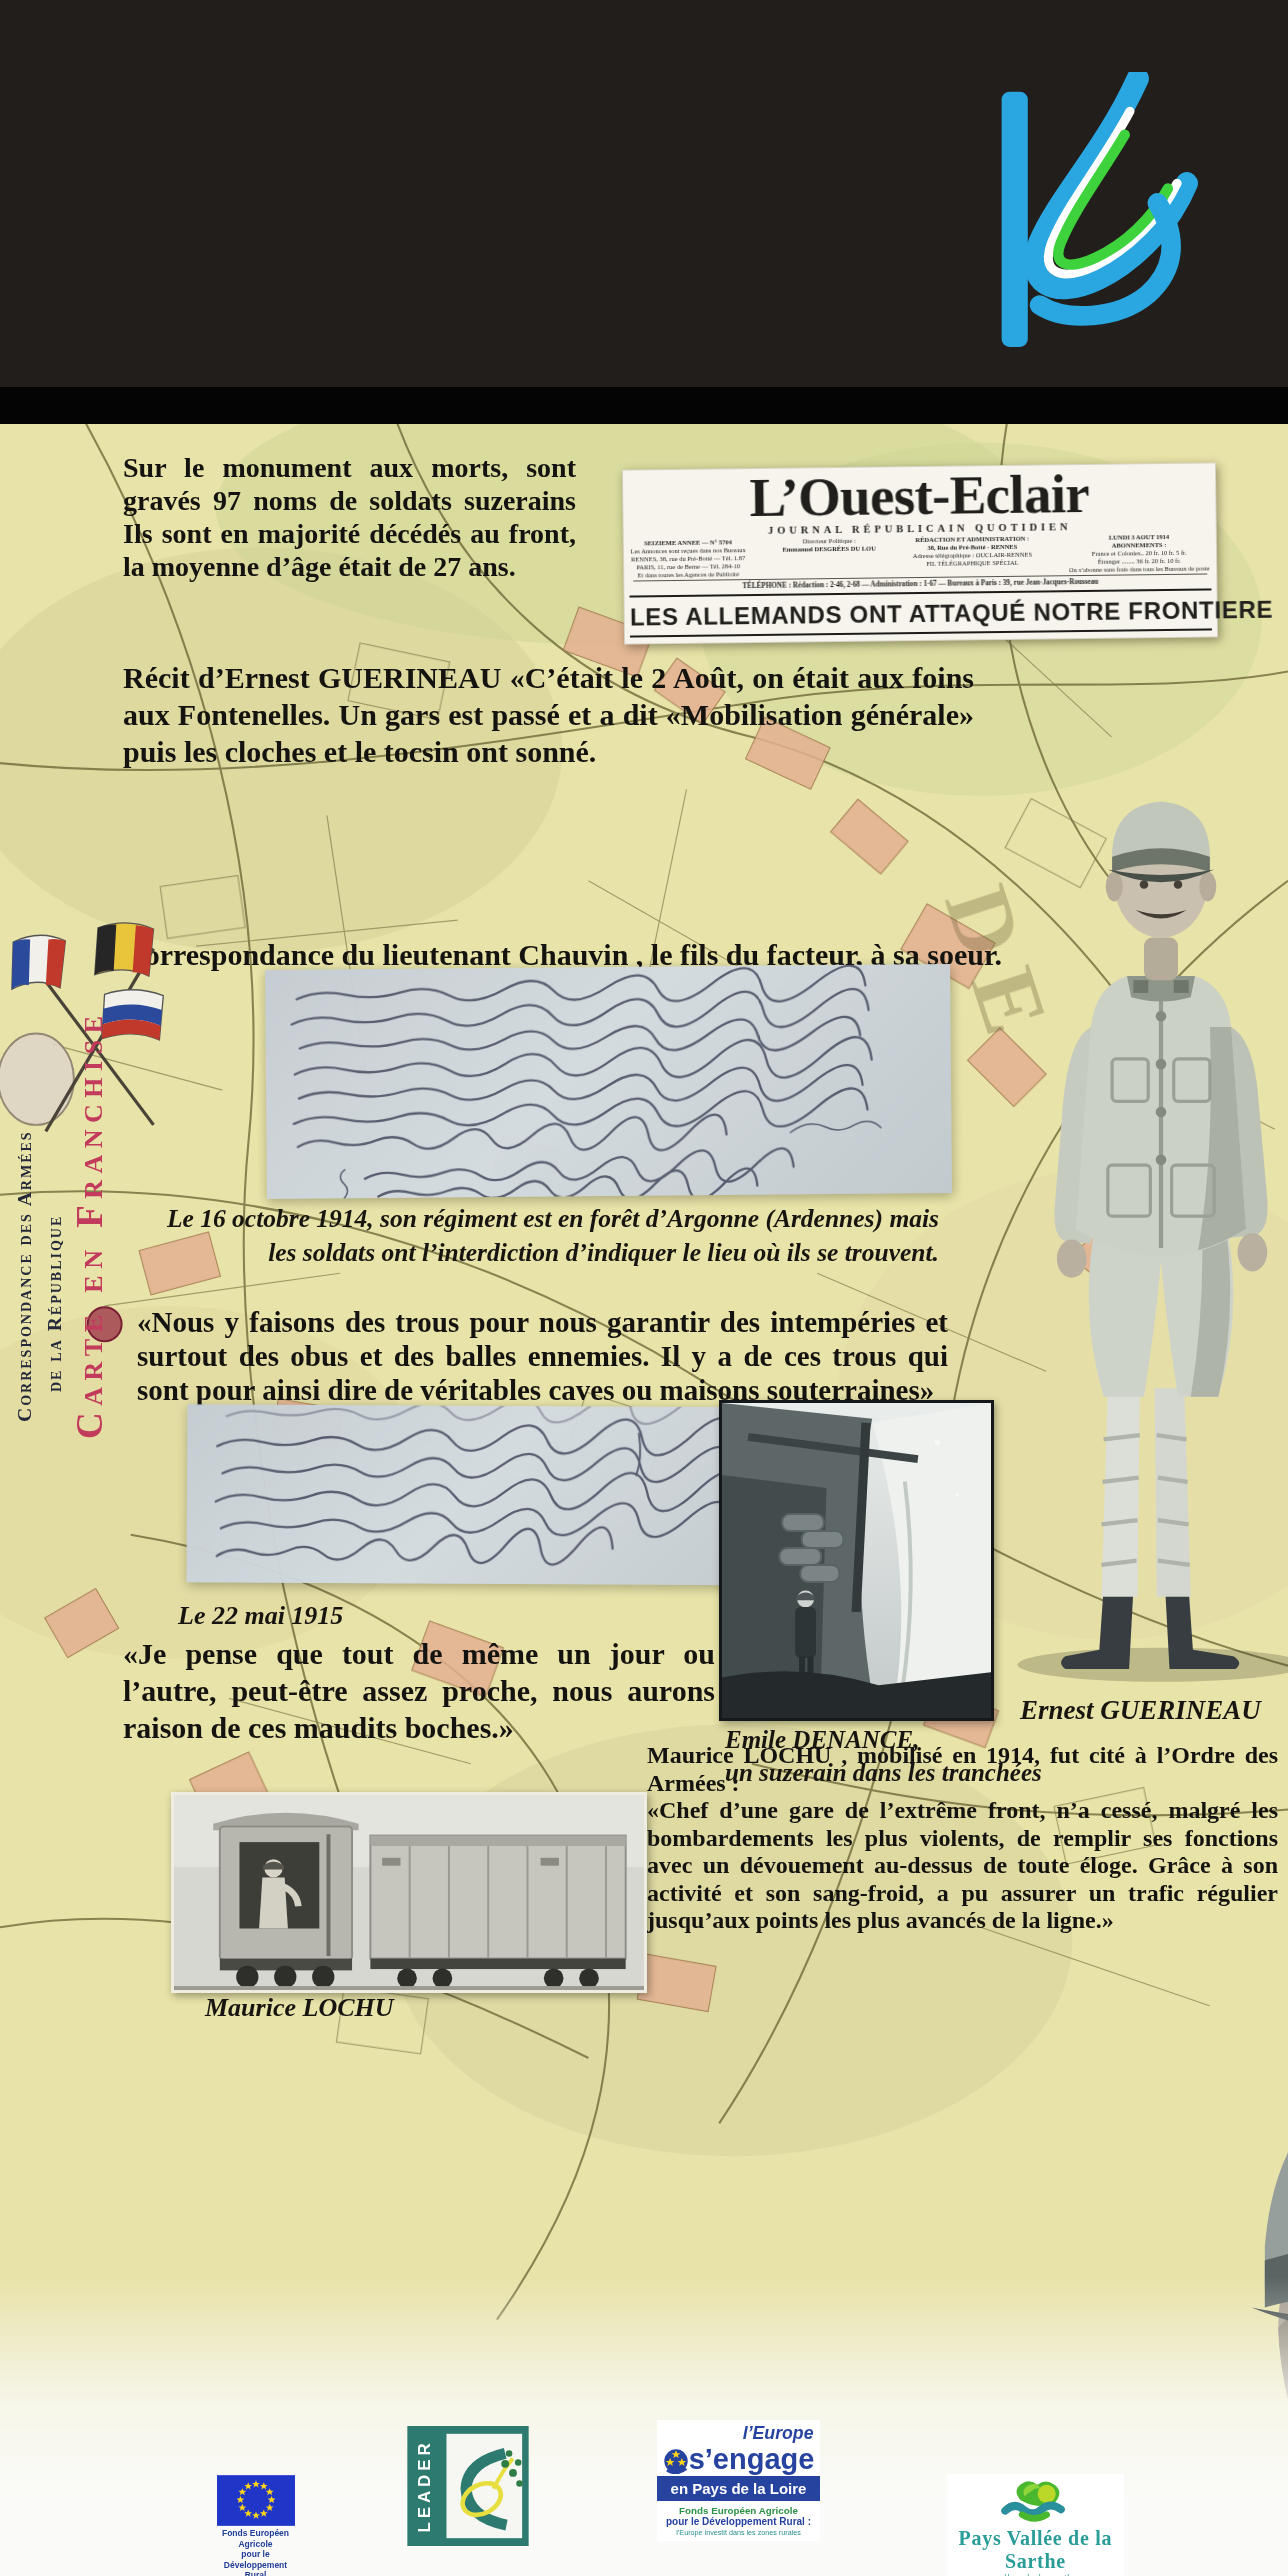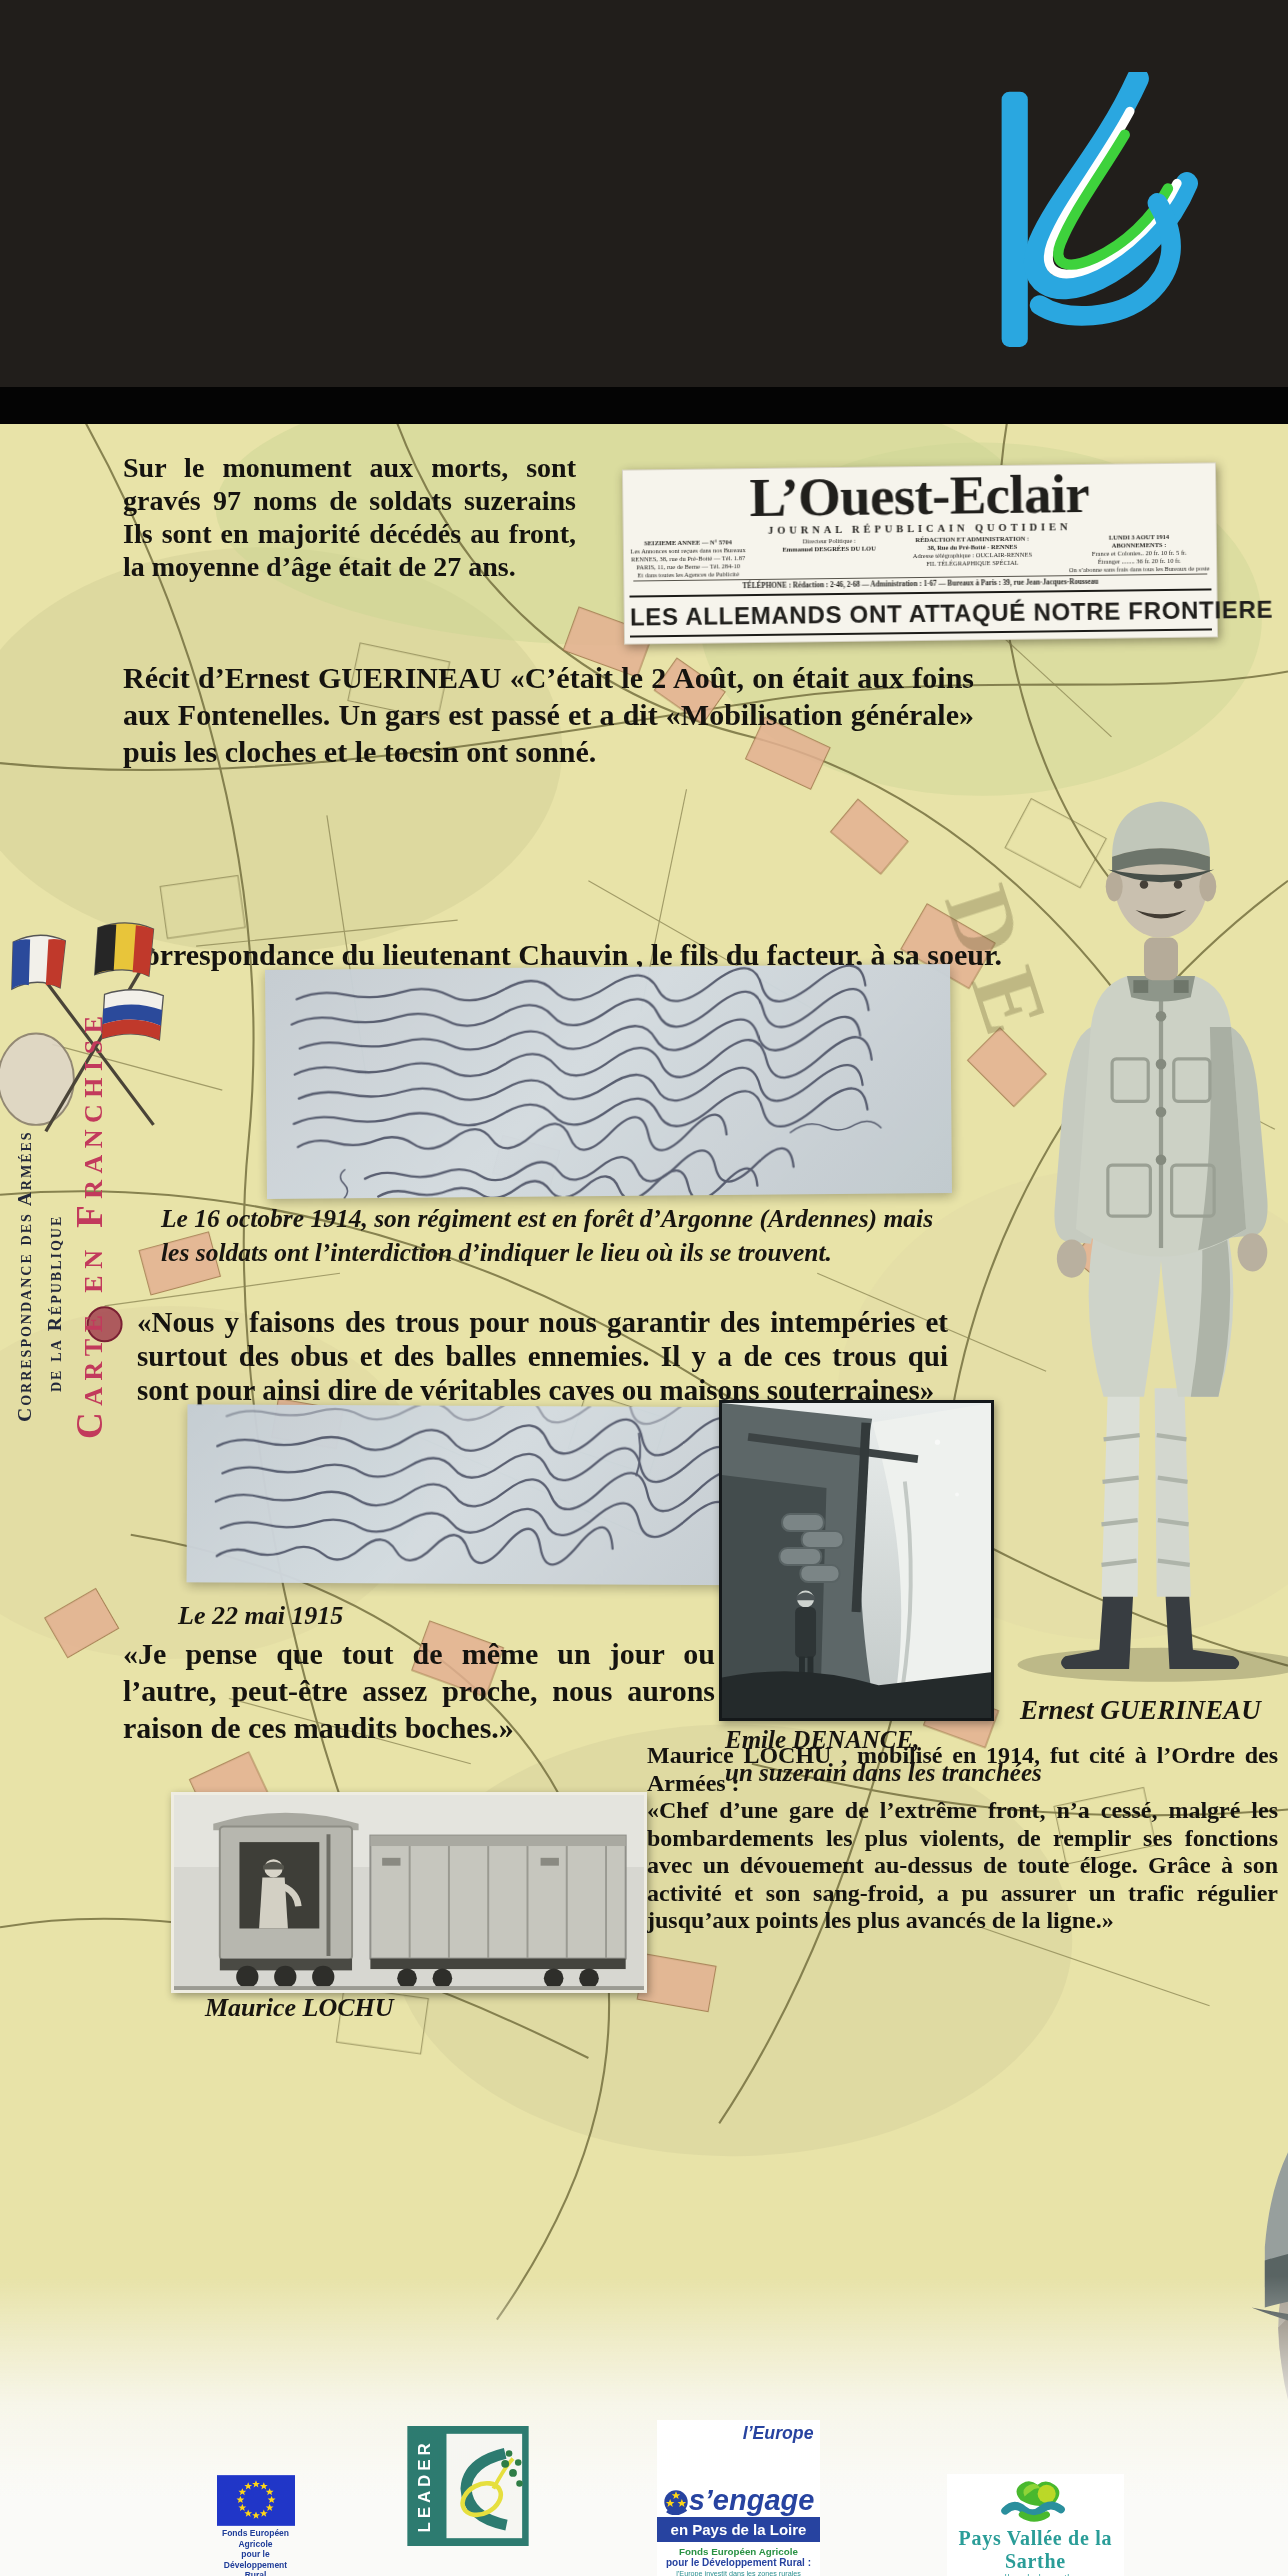--- a/index.html
+++ b/index.html
@@ -27,21 +27,21 @@
      font-size:26px;color:#ffffff;white-space:nowrap;}
   
   .para{font-weight:bold;text-align:justify;line-height:1.16;z-index:4;}
   #intro{left:123px;top:451px;width:453px;font-size:28px;line-height:33px;}
   #recit{left:123px;top:659px;width:851px;font-size:30px;line-height:37px;}
   #chauvin-intro{left:123px;top:889px;width:880px;font-size:30px;line-height:39px;text-align:left;margin-top:46px;}
   #quote1{left:137px;top:1277px;width:811px;font-size:29px;line-height:34px;margin-top:28px;}
   #quote2{left:123px;top:1635px;width:592px;font-size:30px;line-height:37px;}
   #lochu-block{left:647px;top:1742px;width:631px;font-size:24px;line-height:27.5px;}
   .caption{font-style:italic;font-weight:bold;color:#181510;z-index:5;}
-  #letter1-caption{left:161px;top:1202px;width:778px;font-size:25.5px;line-height:34px;text-align:left;font-weight:bold;}
+  #letter1-caption{left:161px;top:1202px;width:778px;font-size:25.5px;line-height:34px;text-align:right;font-weight:bold;}
   #letter2-date{left:178px;top:1601px;font-size:26px;}
   #ernest-caption{left:1020px;top:1695px;font-size:27px;}
   #denance-caption{left:725px;top:1723px;font-size:25px;line-height:33px;}
   #lochu-photo-caption{left:205px;top:1993px;font-size:26px;}
   
   #newspaper{left:623px;top:466px;width:592px;height:173px;background:#f6f4ec;
      transform:rotate(-0.7deg);box-shadow:2px 3.3px 9.2px rgba(40,35,20,.45);z-index:5;
      border:0.7px solid #d8d4c4;color:#201f1c;}
   #np-masthead{width:100%;text-align:center;font-size:55px;font-weight:bold;line-height:52px;margin-top:2.6px;
      letter-spacing:-0.7px;}
@@ -83,21 +83,21 @@
      background:linear-gradient(180deg,rgba(250,250,248,0) 0%,rgba(250,250,248,.82) 58%,#fafaf8 100%);}
   #footer{left:0;top:2497px;width:1288px;height:79px;z-index:7;background:#fafaf8;}
   .logo-card{z-index:8;}
   #eu-logo{left:213px;top:2475px;width:85px;text-align:center;}
   .eu-caption{font-family:"Liberation Sans",sans-serif;font-size:8.5px;line-height:10.5px;
      color:#1f3d99;font-weight:bold;}
   #leader-logo{left:407px;top:2426px;width:122px;height:120px;}
   #engage-logo{left:657px;top:2420px;width:163px;background:#ffffff;text-align:center;
      font-family:"Liberation Sans",sans-serif;padding-bottom:3.9px;}
   #engage-l1{font-size:17.7px;font-weight:bold;font-style:italic;color:#2743a0;text-align:right;padding:2.6px 6.5px 0 0;}
-  #engage-l2{font-size:29px;font-weight:bold;font-style:italic;color:#2743a0;line-height:30px;position:relative;margin-top:41px;}
+  #engage-l2{font-size:29px;font-weight:bold;color:#2743a0;line-height:30px;position:relative;}
   #engage-band{background:#2743a0;color:#ffffff;font-size:15px;font-weight:bold;padding:3.9px 0;margin-top:2.6px;}
   #engage-s1{font-size:9.8px;font-weight:bold;color:#2a9244;margin-top:3.9px;}
   #engage-s2{font-size:10px;font-weight:bold;color:#2743a0;}
   #engage-s3{font-size:7.2px;color:#2a8f8f;margin-top:1.3px;}
   #sarthe-logo{left:947px;top:2474px;width:169px;background:#ffffff;text-align:center;padding:2.6px 3.9px 5.2px 3.9px;}
   #sarthe-name{font-size:20px;color:#2a9d98;letter-spacing:0.7px;font-weight:bold;}
   #sarthe-url{font-family:"Liberation Sans",sans-serif;font-size:8.5px;color:#2a9d98;letter-spacing:0.7px;}
   #map-de{z-index:2;left:916px;top:916px;font-size:92px;font-weight:bold;
      color:rgba(95,85,45,.30);transform:rotate(72deg);letter-spacing:19.6px;}
 </style>

